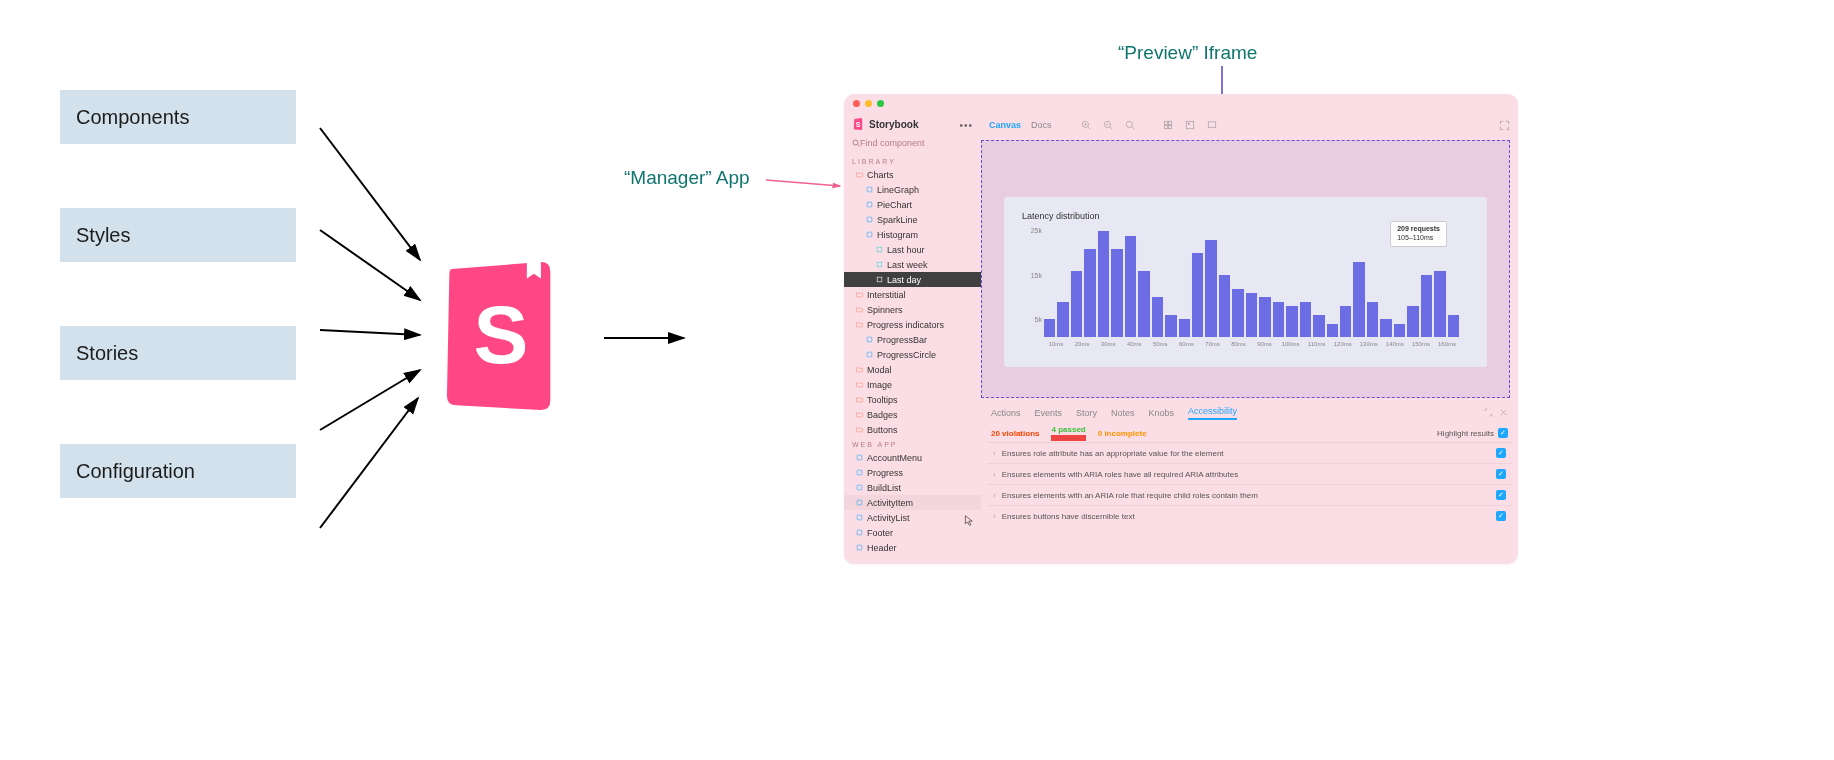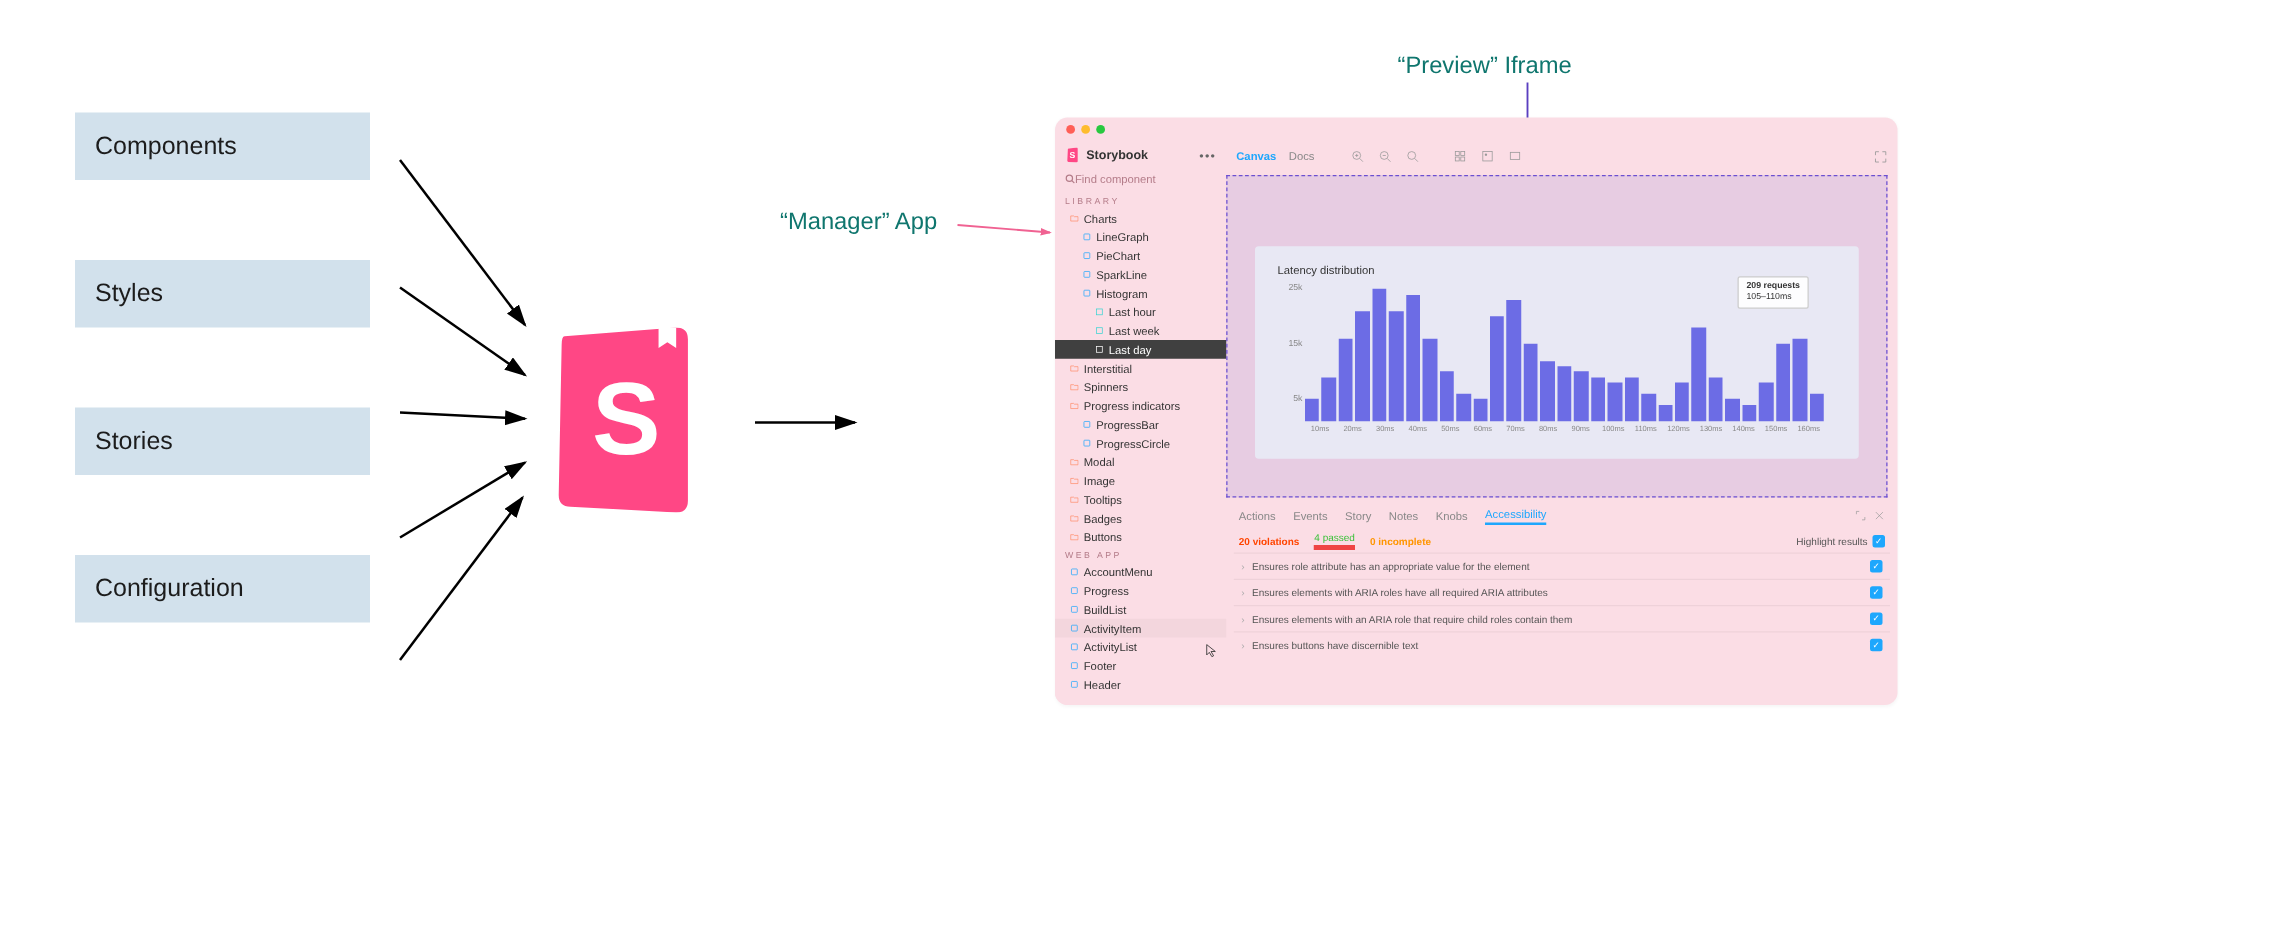--- a/index.html
+++ b/index.html
@@ -61,21 +61,21 @@
   .x-ticks span { flex:1; font-size:6px; color:#888; text-align:center; }
   .tooltip-box { position:absolute; top:24px; right:40px; background:rgba(255,255,255,.9); border:1px solid #ccc; border-radius:2px; padding:3px 6px; font-size:7px; color:#333; line-height:1.25; }
   .tooltip-box b { font-weight:700; }
 
   
   .addon-tabs { height: 22px; display:flex; align-items:center; gap:14px; padding:0 10px; font-size:9px; color:#888; border-bottom:0; }
   .addon-tabs .atab.active { color:#1ea7fd; border-bottom:2px solid #1ea7fd; padding-bottom:2px; }
   .addon-tabs .right { margin-left:auto; display:flex; gap:6px; }
   .addon-sub { height:18px; display:flex; align-items:center; gap:12px; padding:0 10px; font-size:8px; }
   .v-red { color:#ff4400; font-weight:600; }
-  .v-green { color:#3cc13b; font-weight:400; border-bottom:4px solid #ef4444; padding-bottom:1px; }
+  .v-green { color:#3cc13b; font-weight:700; border-bottom:6px solid #ef4444; padding-bottom:1px; }
   .v-orange { color:#ff9500; font-weight:600; }
   .addon-sub .hr { margin-left:auto; font-size:8px; color:#555; display:flex; align-items:center; gap:4px; }
   .check-sq { width:10px; height:10px; background:#1ea7fd; border-radius:2px; display:inline-flex; align-items:center; justify-content:center; color:#fff; font-size:7px; }
   .a11y-list { padding: 0 6px; }
   .a11y-row { display:flex; align-items:center; gap:6px; padding:5px 6px; font-size:8px; color:#555; border-top:1px solid rgba(0,0,0,.05); }
   .chevron { color:#aaa; font-size:8px; }
   .a11y-row .check-sq { margin-left:auto; }
 
   
   .cursor-icon { position:absolute; width:11px; height:11px; }

